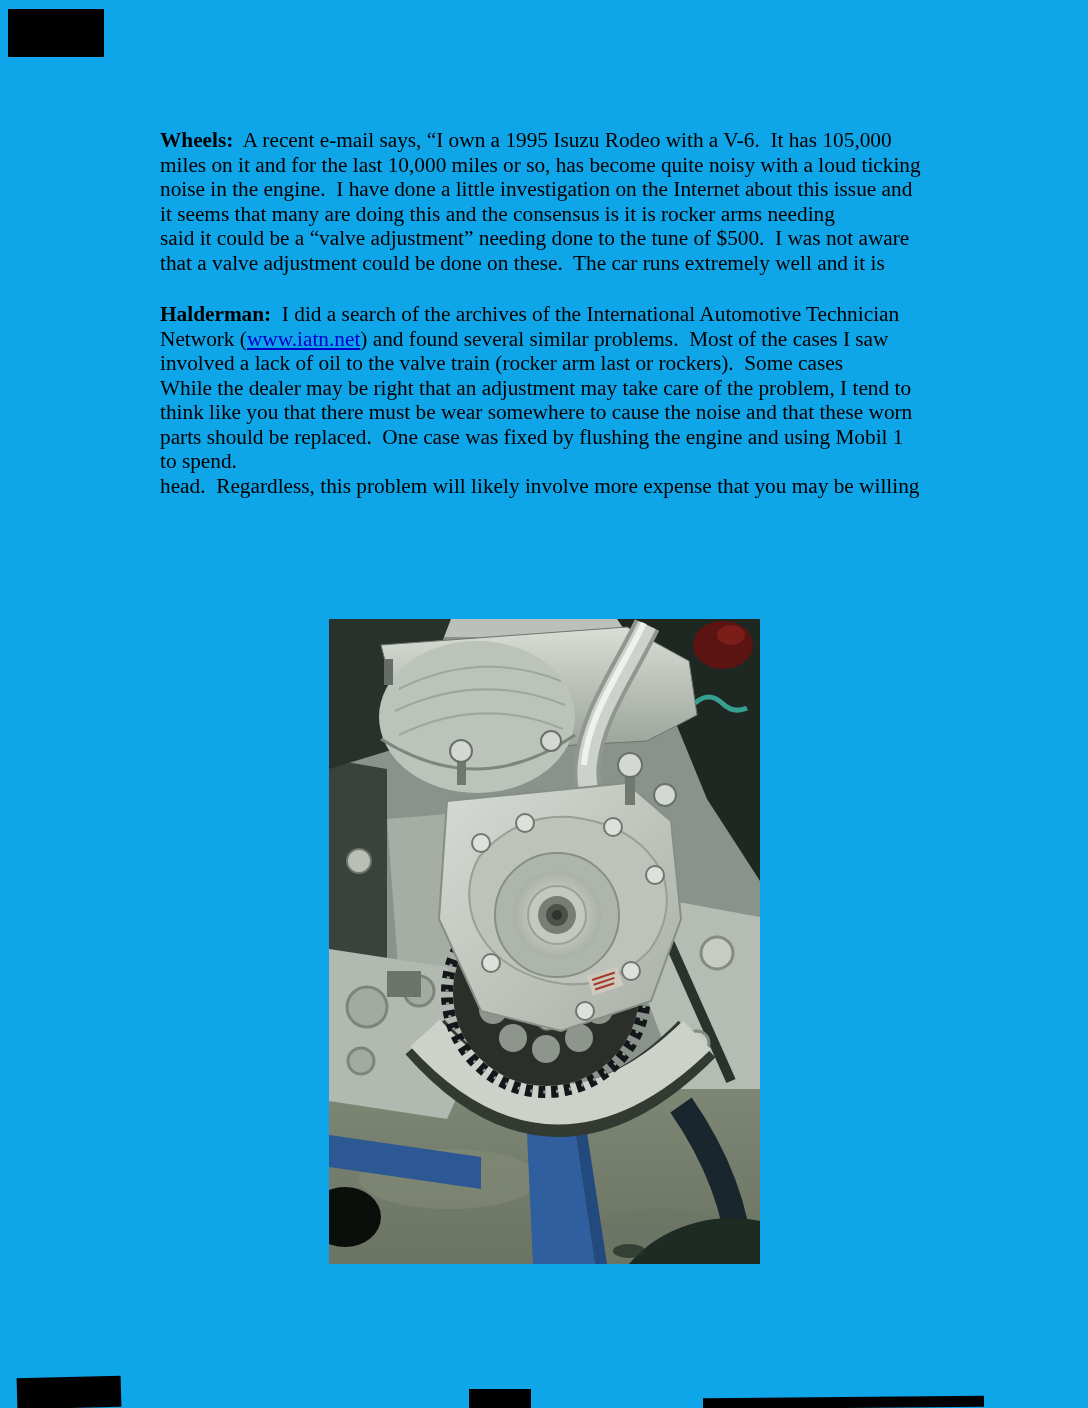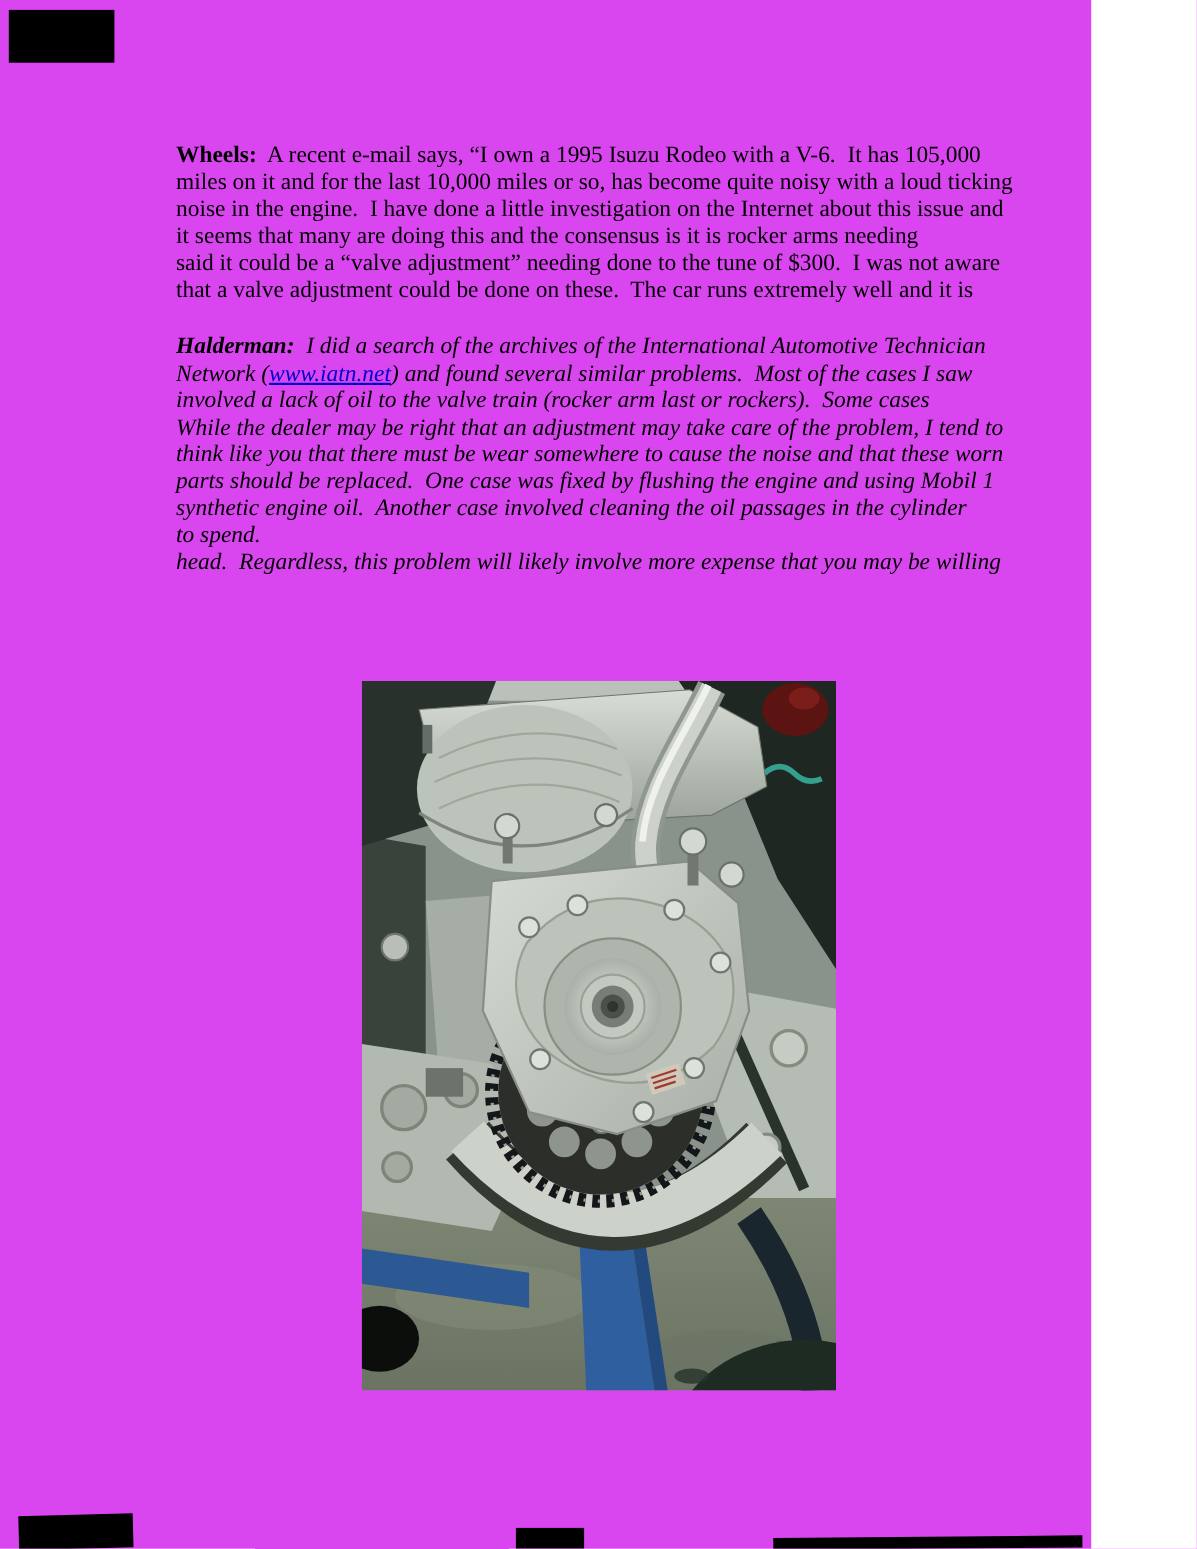--- a/index.html
+++ b/index.html
@@ -1,20 +1,20 @@
 <!DOCTYPE html>
 <html><head>
 <meta charset="utf-8">
 <style>
   html,body{margin:0;padding:0;}
   body{width:1088px;height:1408px;background:#ffffff;font-family:"Liberation Serif","DejaVu Serif",serif;}
-  .page{position:relative;width:992px;height:1408px;background:#d946ef;overflow:hidden;}
+  .page{position:relative;width:1088px;height:1408px;background:#0ea5e9;overflow:hidden;}
   .textblock{position:absolute;left:160px;top:128px;width:800px;}
   .para{margin:0;}
-  .para + .para{margin-top:27px;font-style:italic;}
+  .para + .para{margin-top:27px;}
   .line{white-space:pre;font-size:21.3px;line-height:24.5px;color:#000;}
   .line .bold{font-weight:bold;}
   a.doc-link{color:#0000cc;text-decoration:underline;}
   .photo{position:absolute;left:329px;top:619px;width:431px;height:645px;margin:0;padding:0;}
   .photo svg{display:block;width:431px;height:645px;}
   .scan-mark{position:absolute;background:#000;}
   .mark-tl{left:8px;top:9px;width:96px;height:48px;}
   .mark-bl{left:17px;top:1377px;width:104px;height:31px;transform:rotate(-1.5deg);}
   .mark-bc{left:469px;top:1389px;width:62px;height:19px;}
   .mark-br{left:703px;top:1397px;width:281px;height:11px;transform:rotate(-0.5deg);}
@@ -25,31 +25,30 @@
 <div class="page">
 
   <div class="scan-mark mark-tl"></div>
 
   <div class="textblock">
     <div class="para">
         <div class="line"><span class="bold">Wheels:</span><span>  A recent e-mail says, “I own a 1995 Isuzu Rodeo with a V-6.  It has 105,000</span></div>
         <div class="line"><span>miles on it and for the last 10,000 miles or so, has become quite noisy with a loud ticking</span></div>
         <div class="line"><span>noise in the engine.  I have done a little investigation on the Internet about this issue and</span></div>
         <div class="line"><span>it seems that many are doing this and the consensus is it is rocker arms needing</span></div>
-        <div class="line"><span>said it could be a “valve adjustment” needing done to the tune of $300.  I was not aware</span></div>
+        <div class="line"><span>said it could be a “valve adjustment” needing done to the tune of $500.  I was not aware</span></div>
         <div class="line"><span>that a valve adjustment could be done on these.  The car runs extremely well and it is</span></div>
       </div>
     <div class="para">
         <div class="line"><span class="bold">Halderman:</span><span>  I did a search of the archives of the International Automotive Technician</span></div>
         <div class="line"><span>Network (</span><a class="doc-link" href="#">www.iatn.net</a><span>) and found several similar problems.  Most of the cases I saw</span></div>
         <div class="line"><span>involved a lack of oil to the valve train (rocker arm last or rockers).  Some cases</span></div>
         <div class="line"><span>While the dealer may be right that an adjustment may take care of the problem, I tend to</span></div>
         <div class="line"><span>think like you that there must be wear somewhere to cause the noise and that these worn</span></div>
         <div class="line"><span>parts should be replaced.  One case was fixed by flushing the engine and using Mobil 1</span></div>
-        <div class="line"><span>synthetic engine oil.  Another case involved cleaning the oil passages in the cylinder</span></div>
         <div class="line"><span>to spend.</span></div>
         <div class="line"><span>head.  Regardless, this problem will likely involve more expense that you may be willing</span></div>
       </div>
   </div>
 
   <figure class="photo" aria-label="Engine front cover with oil pump hub and timing chain sprocket on a blue engine stand">
     <svg viewBox="0 0 431 645" xmlns="http://www.w3.org/2000/svg">
       <defs>
         <linearGradient id="gMetal" x1="0" y1="0" x2="0" y2="1">
           <stop offset="0" stop-color="#d8ddd6"></stop>

